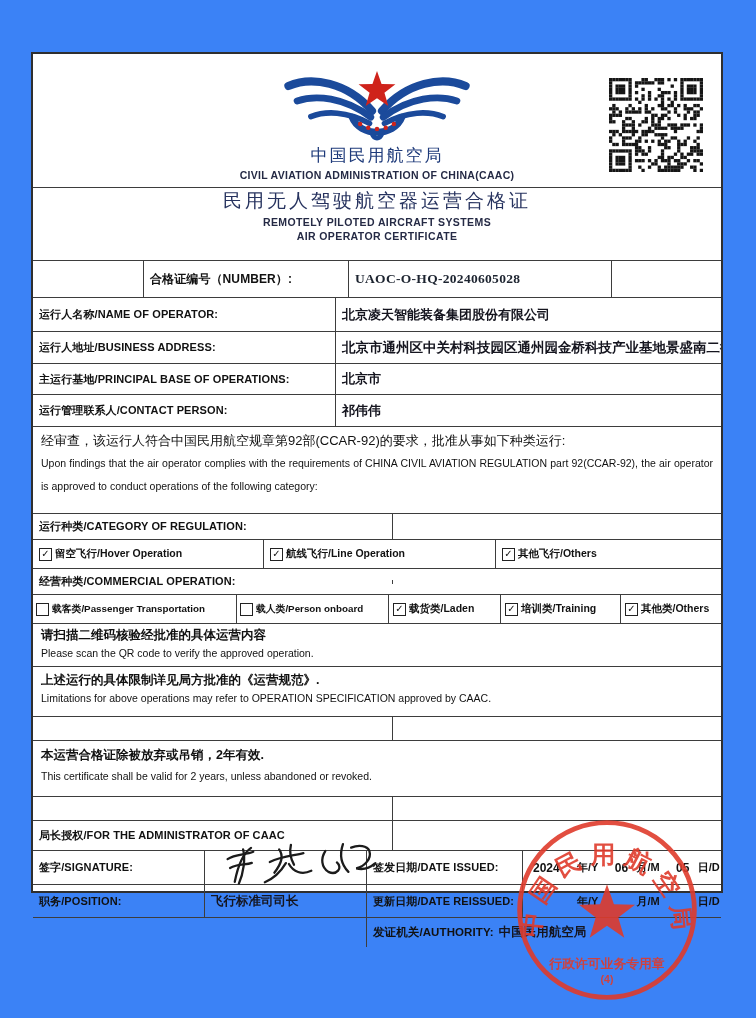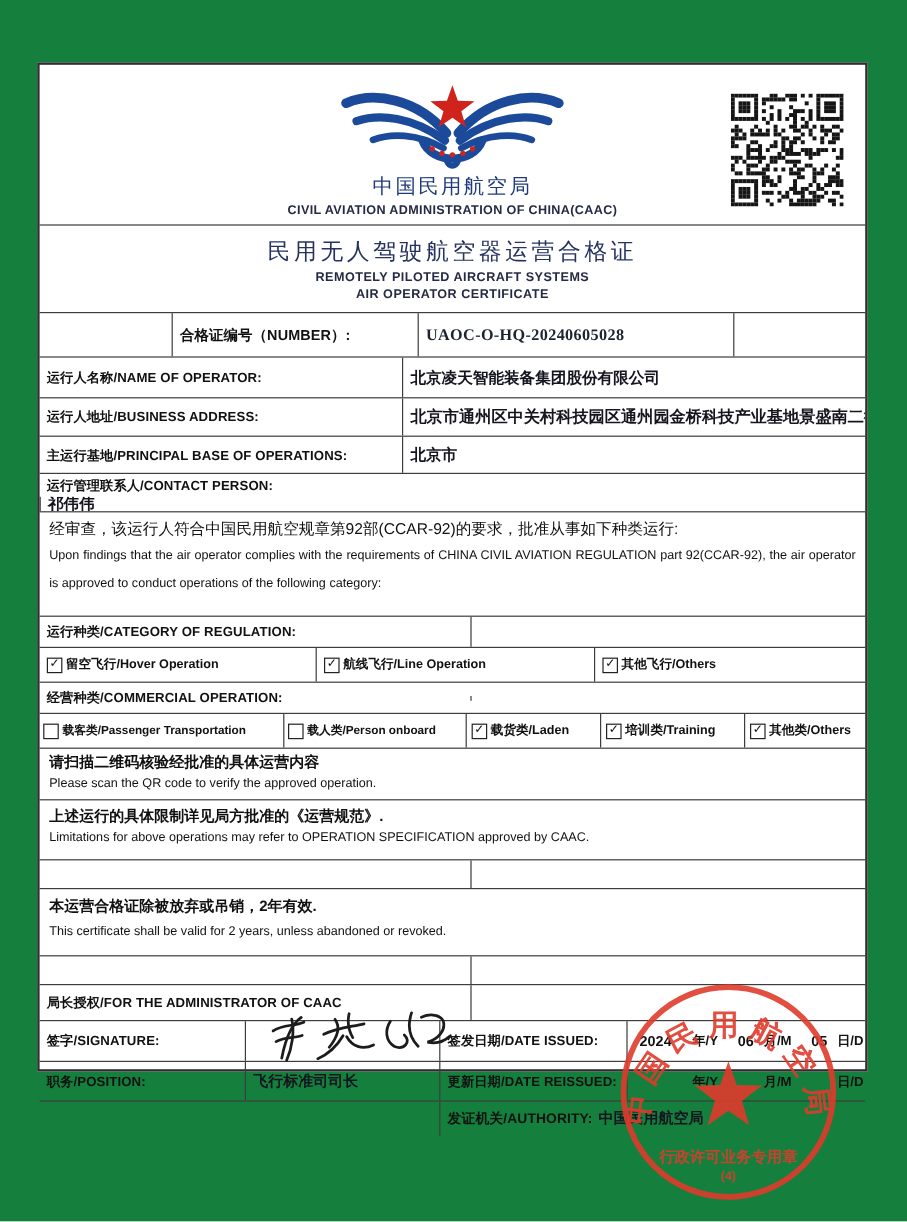--- a/index.html
+++ b/index.html
@@ -1,40 +1,40 @@
 <!DOCTYPE html>
 <html><head>
 <meta charset="utf-8">
 <style>
   html,body{margin:0;padding:0;background:#fff;}
-  .page{position:relative;width:756px;height:1018px;background:#15803d;overflow:hidden;
+  .page{position:relative;width:756px;height:1018px;background:#3b82f6;overflow:hidden;
         font-family:"Liberation Sans","DejaVu Sans",sans-serif;color:#111;}
   .cert{position:absolute;left:31px;top:52px;width:692px;height:841px;
         border:2px solid #2f2f2f;box-sizing:border-box;background:#fff;}
   .row{display:flex;border-top:1px solid #3d3d3d;box-sizing:border-box;}
   .row.first{border-top:none;}
   .c{display:flex;align-items:center;padding:2px 6px;box-sizing:border-box;overflow:hidden;}
   .c + .c{border-left:1px solid #3d3d3d;}
   .c.block{display:block;}
   .flex1{flex:1;}
   .lbl{font-weight:700;font-size:11px;letter-spacing:.1px;white-space:nowrap;}
   .val{font-weight:700;font-size:13px;color:#15151f;white-space:nowrap;}
   
   .header-sec{height:133px;position:relative;display:flex;flex-direction:column;
               align-items:center;justify-content:flex-end;padding-bottom:6px;}
   .agency-cn{font-size:17px;color:#1e3a7a;letter-spacing:2px;font-weight:400;}
   .agency-en{font-size:10.5px;color:#252a45;font-weight:700;letter-spacing:.3px;margin-top:2px;}
   .qr-box{position:absolute;right:18px;top:24px;width:94px;height:94px;}
   
-  .title-sec{height:73px;display:flex;flex-direction:column;align-items:center;justify-content:center;}
+  .title-sec{height:73px;display:flex;flex-direction:column;align-items:center;}
   .title-cn{font-size:19px;color:#27335f;letter-spacing:3px;font-weight:400;}
   .title-en{font-size:10.5px;color:#252a45;font-weight:700;letter-spacing:.4px;margin-top:2px;}
   
   .r-number{height:37px;}
-  .r-op{height:34px;justify-content:center;} .r-addr{height:32px;} .r-base{height:31px;} .r-contact{height:32px;flex-direction:column;}
+  .r-op{height:34px;justify-content:center;} .r-addr{height:32px;} .r-base{height:31px;} .r-contact{height:32px;}
   .r-para{height:87px;display:block;padding:3px 8px;}
   .para-cn{font-size:13px;margin:2px 0 0;}
   .para-en{font-size:10.5px;text-align:justify;line-height:2.15;margin-top:2px;}
   .r-cath{height:26px;} .r-catb{height:29px;}
   .r-comh{height:26px;align-items:center;} .r-comb{height:29px;}
   .r-qrnote{height:43px;} .r-opspec{height:50px;}
   .r-empty{height:24px;} .r-valid{height:56px;}
   .r-admin{height:30px;}
   .r-sig{height:34px;} .r-pos{height:33px;} .r-auth{height:30px;border-bottom:none;}
   .note-cn{font-size:12.5px;font-weight:700;white-space:nowrap;}

